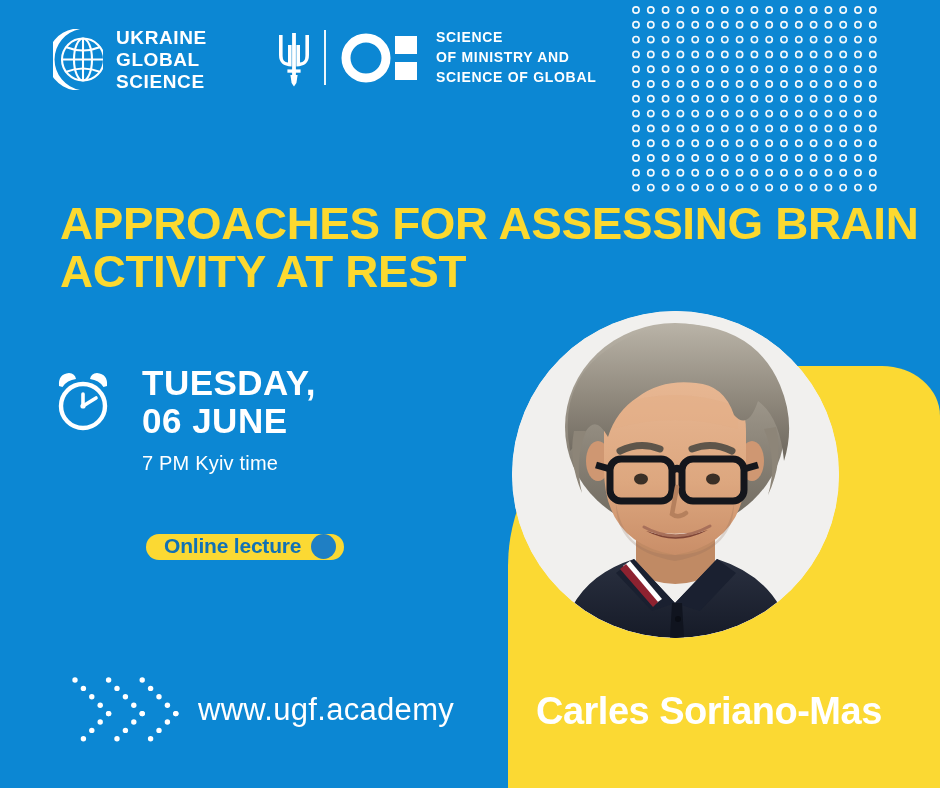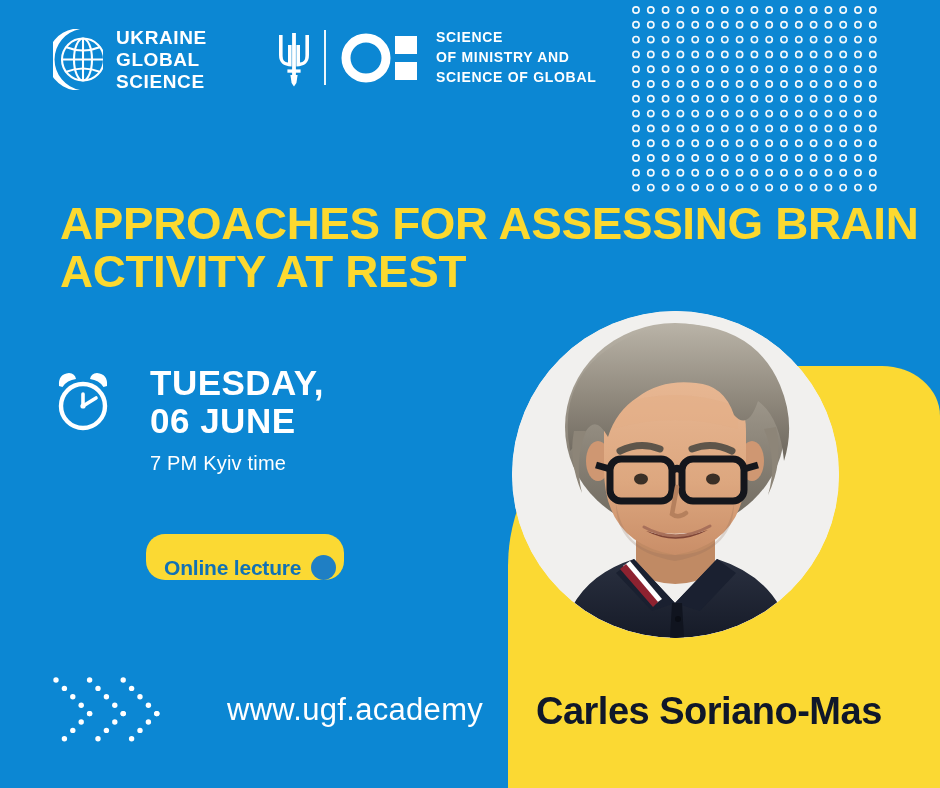--- a/index.html
+++ b/index.html
@@ -43,21 +43,21 @@
     overflow:hidden;
   }
   #speaker-photo svg { display:block; width:100%; height:100%; }
 
   #speaker-name {
     position:absolute;
     left:536px; top:690px;
     font-size:38px;
     font-weight:bold;
     letter-spacing:-0.5px;
-    color:#0f172a;
+    color:#ffffff;
     white-space:nowrap;
   }
 
   
   #ugf-logo {
     position:absolute;
     left:53px; top:27px;
     display:flex; align-items:center; gap:13px;justify-content:space-between;
   }
   #ugf-logo .globe { width:50px; height:63px; }
@@ -99,21 +99,21 @@
     letter-spacing:-0.3px;
     text-transform:uppercase;
     transform:scaleX(1.04);
     transform-origin:left center;
   }
 
   
   #date-block {
     position:absolute;
     left:52px; top:364px;
-    display:flex; align-items:flex-start; gap:36px;
+    display:flex; align-items:flex-start; gap:28px;
   }
   #alarm-icon { width:62px; height:62px; margin-top:6px; flex:0 0 auto; }
   #date-text .date-main {
     color:#ffffff;
     font-size:35px;
     font-weight:bold;
     line-height:1.08;
     letter-spacing:0.5px;
     text-transform:uppercase;
   }
@@ -122,43 +122,43 @@
     color:#ffffff;
     font-size:20px;
     font-weight:400;
     letter-spacing:0.2px;
   }
 
   
   #online-badge {
     position:absolute;
     left:146px; top:534px;
-    height:46px;
-    display:flex; align-items:flex-end; gap:10px;
+    height:26px;
+    display:flex; align-items:flex-start; gap:10px;
     padding:0 8px 0 18px;
     background:#fbd933;
     border-radius:19px;
   }
   #online-badge .badge-label {
     color:#1171b5;
     font-size:21px;
     font-weight:bold;
     letter-spacing:-0.2px;
   }
   #online-badge .badge-knob {
     width:25px; height:25px;
     border-radius:50%;
     background:#1f7fc4;
   }
 
   
   #footer {
     position:absolute;
-    left:52px; top:676px;
-    display:flex; align-items:center; gap:48px;text-align:center;
+    left:71px; top:676px;
+    display:flex; align-items:center; text-align:center;
   }
   #ugf-dots-mark { width:127px; height:68px; flex:0 0 auto; }
   #site-url {
     color:#ffffff;
     font-size:31px;
     font-weight:400;
     letter-spacing:0.3px;
   }
 </style>
 </head>

